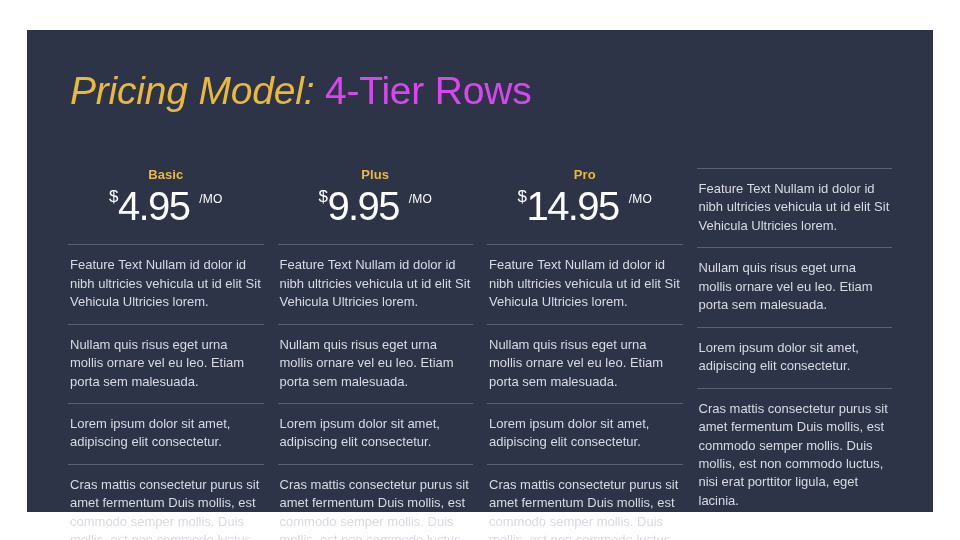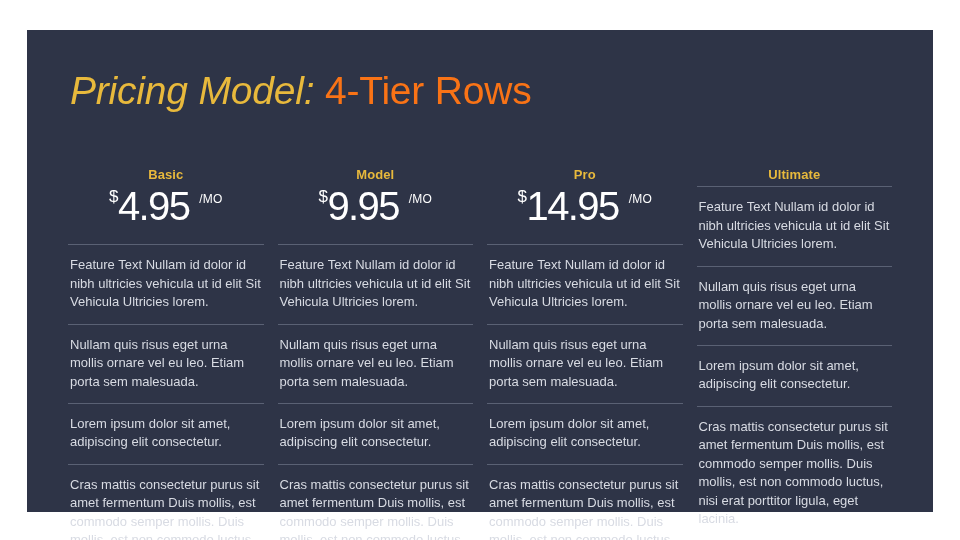--- a/index.html
+++ b/index.html
@@ -36,21 +36,21 @@
     position: absolute;
     left: 43px;
     top: 38px;
     font-size: 39px;
     font-weight: 300;
     letter-spacing: -0.2px;
     white-space: nowrap;
     line-height: 1.2;
   }
   #slide-title .t-accent { color: #e8b93c; font-style: italic; }
-  #slide-title .t-plain  { color: #f97316; }
+  #slide-title .t-plain  { color: #d946ef; }
 
   #columns {
     position: absolute;
     left: 41px;
     top: 138px;
     width: 824px;
     display: flex;
     flex-direction: row;
     gap: 14px;
   }
@@ -135,21 +135,21 @@
         </div>
         <div class="feature-list">
           <div class="feature-row r1">Feature Text Nullam id dolor id nibh ultricies vehicula ut id elit Sit Vehicula Ultricies lorem.</div>
           <div class="feature-row r2">Nullam quis risus eget urna mollis ornare vel eu leo. Etiam porta sem malesuada.</div>
           <div class="feature-row r3">Lorem ipsum dolor sit amet, adipiscing elit consectetur.</div>
           <div class="feature-row r4">Cras mattis consectetur purus sit amet fermentum Duis mollis, est commodo semper mollis. Duis mollis, est non commodo luctus, nisi erat porttitor ligula, eget lacinia.</div>
         </div>
       </div>
 
       <div class="tier-col">
-        <div class="tier-name">Model</div>
+        <div class="tier-name">Plus</div>
         <div class="tier-price">
           <span class="currency">$</span><span class="amount">9.95</span><span class="period">/MO</span>
         </div>
         <div class="feature-list">
           <div class="feature-row r1">Feature Text Nullam id dolor id nibh ultricies vehicula ut id elit Sit Vehicula Ultricies lorem.</div>
           <div class="feature-row r2">Nullam quis risus eget urna mollis ornare vel eu leo. Etiam porta sem malesuada.</div>
           <div class="feature-row r3">Lorem ipsum dolor sit amet, adipiscing elit consectetur.</div>
           <div class="feature-row r4">Cras mattis consectetur purus sit amet fermentum Duis mollis, est commodo semper mollis. Duis mollis, est non commodo luctus, nisi erat porttitor ligula, eget lacinia.</div>
         </div>
       </div>
@@ -161,21 +161,20 @@
         </div>
         <div class="feature-list">
           <div class="feature-row r1">Feature Text Nullam id dolor id nibh ultricies vehicula ut id elit Sit Vehicula Ultricies lorem.</div>
           <div class="feature-row r2">Nullam quis risus eget urna mollis ornare vel eu leo. Etiam porta sem malesuada.</div>
           <div class="feature-row r3">Lorem ipsum dolor sit amet, adipiscing elit consectetur.</div>
           <div class="feature-row r4">Cras mattis consectetur purus sit amet fermentum Duis mollis, est commodo semper mollis. Duis mollis, est non commodo luctus, nisi erat porttitor ligula, eget lacinia.</div>
         </div>
       </div>
 
       <div class="tier-col">
-        <div class="tier-name">Ultimate</div>
         <div class="feature-list">
           <div class="feature-row r1">Feature Text Nullam id dolor id nibh ultricies vehicula ut id elit Sit Vehicula Ultricies lorem.</div>
           <div class="feature-row r2">Nullam quis risus eget urna mollis ornare vel eu leo. Etiam porta sem malesuada.</div>
           <div class="feature-row r3">Lorem ipsum dolor sit amet, adipiscing elit consectetur.</div>
           <div class="feature-row r4">Cras mattis consectetur purus sit amet fermentum Duis mollis, est commodo semper mollis. Duis mollis, est non commodo luctus, nisi erat porttitor ligula, eget lacinia.</div>
         </div>
       </div>
 
     </div>
   </div>

